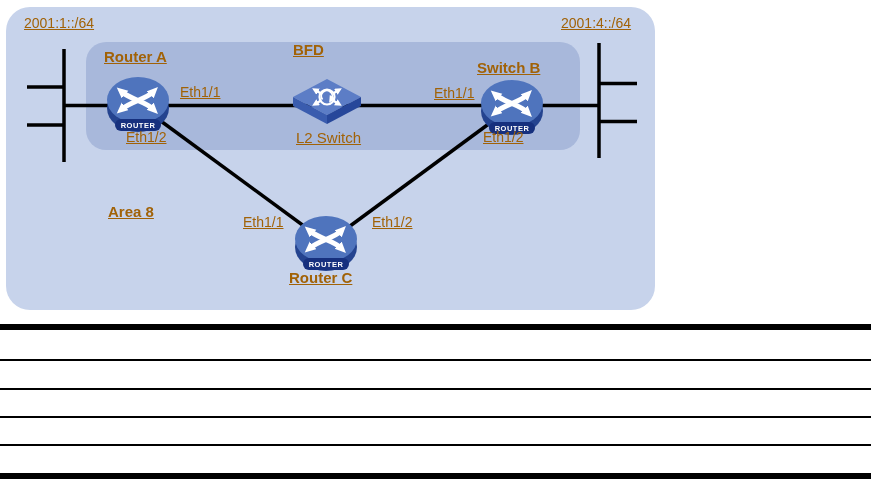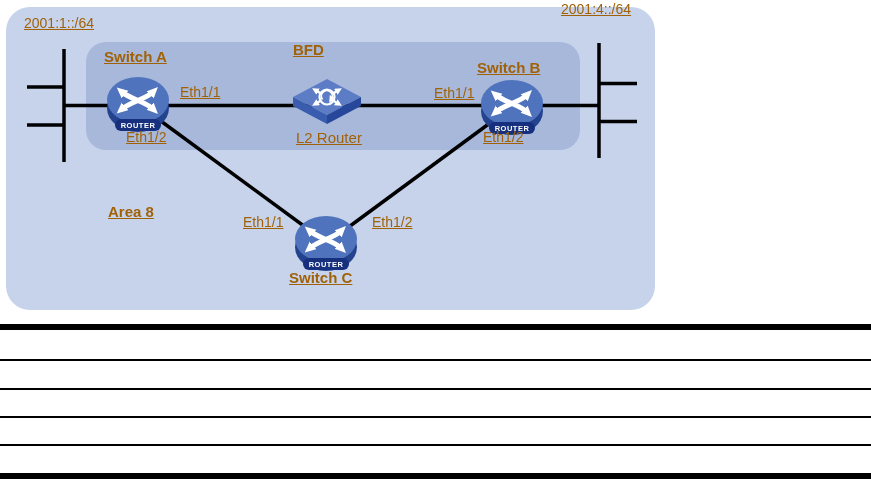--- a/index.html
+++ b/index.html
@@ -92,27 +92,27 @@
         <use href="#sym-router"></use>
       </svg>
     <svg class="icon" style="left:294px;top:214px" width="64" height="60">
         <use href="#sym-router"></use>
       </svg>
     <svg class="icon" style="left:291px;top:78px" width="72" height="50">
         <use href="#sym-switch"></use>
       </svg>
 
     <div class="lbl" style="left:24px;top:16px">2001:1::/64</div>
-    <div class="lbl" style="left:561px;top:2px">2001:4::/64</div>
+    <div class="lbl" style="left:561px;top:16px">2001:4::/64</div>
 
     <div class="lbl b" style="left:293px;top:42px">BFD</div>
-    <div class="lbl b" style="left:104px;top:49px">Switch A</div>
+    <div class="lbl b" style="left:104px;top:49px">Router A</div>
     <div class="lbl b" style="left:477px;top:60px">Switch B</div>
-    <div class="lbl b" style="left:289px;top:270px">Switch C</div>
-    <div class="lbl m" style="left:296px;top:130px">L2 Router</div>
+    <div class="lbl b" style="left:289px;top:270px">Router C</div>
+    <div class="lbl m" style="left:296px;top:130px">L2 Switch</div>
     <div class="lbl b" style="left:108px;top:204px">Area 8</div>
 
     <div class="lbl" style="left:180px;top:85px">Eth1/1</div>
     <div class="lbl" style="left:126px;top:130px">Eth1/2</div>
     <div class="lbl" style="left:434px;top:86px">Eth1/1</div>
     <div class="lbl" style="left:483px;top:130px">Eth1/2</div>
     <div class="lbl" style="left:243px;top:215px">Eth1/1</div>
     <div class="lbl" style="left:372px;top:215px">Eth1/2</div>
   </div>
 

